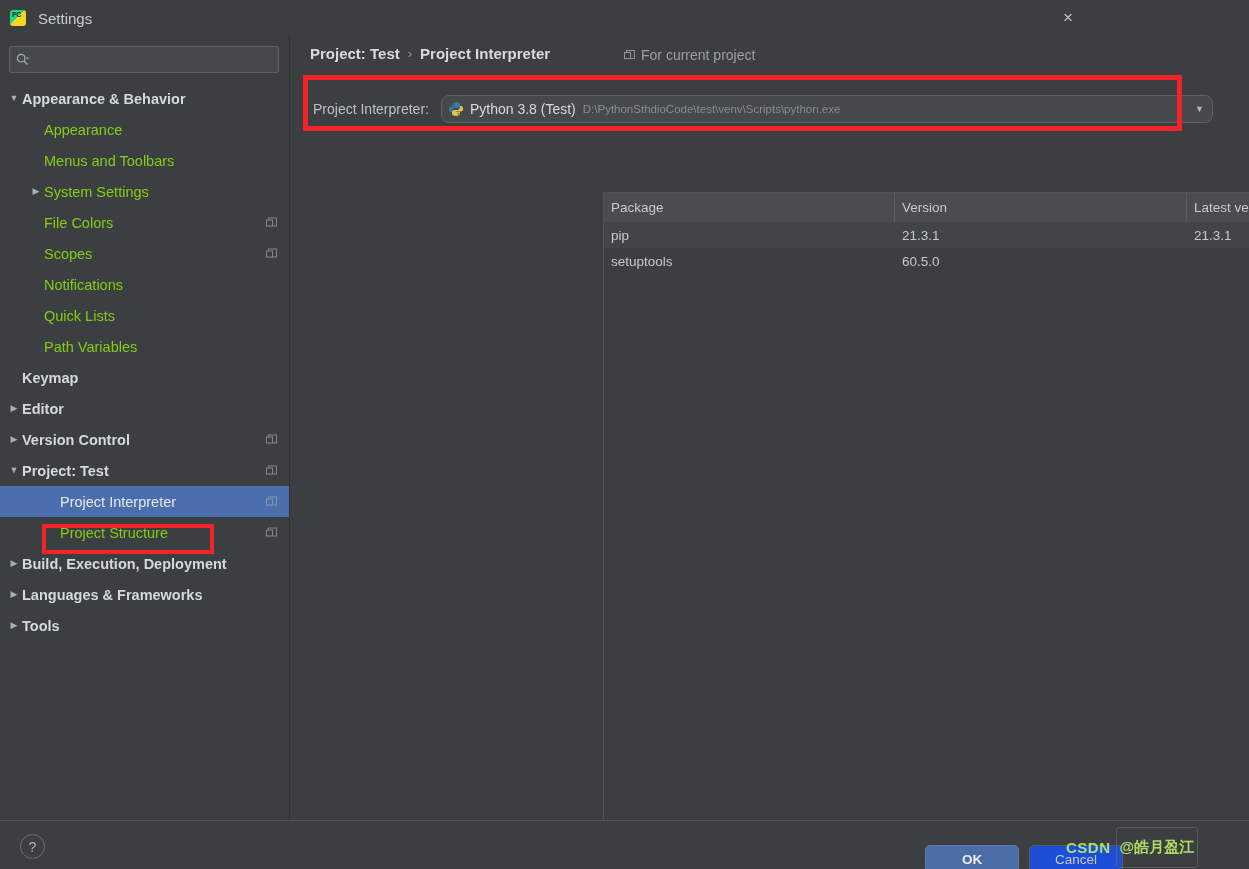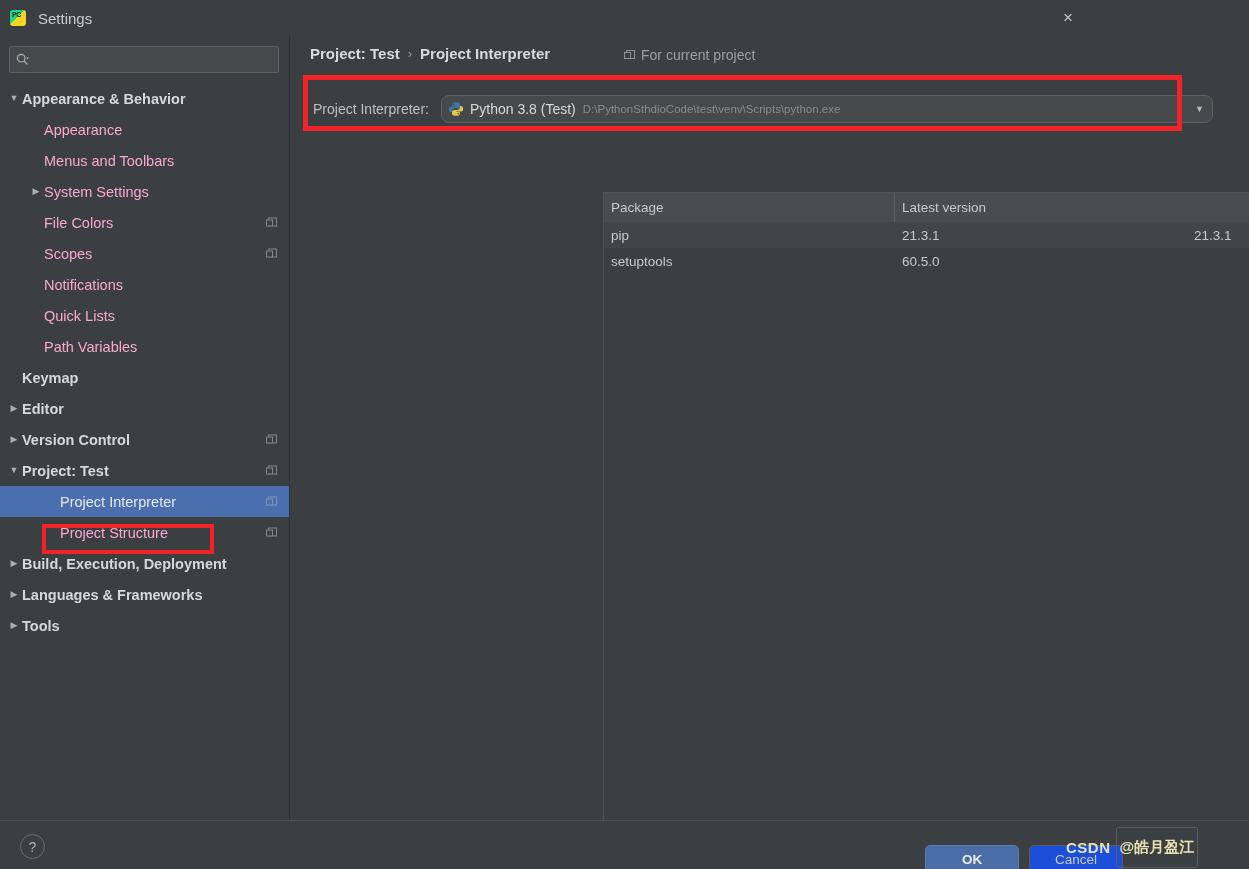--- a/index.html
+++ b/index.html
@@ -62,21 +62,21 @@
   .tree-row {
     position: relative; height: 31px; display: flex; align-items: center;
     padding-right: 10px; white-space: nowrap;
   }
   .tree-row.selected { background: #4b6eaf; }
   .tree-row .arrow {
     width: 16px; flex: none; text-align: center;
     font-size: 9px; color: #a9b0b5; line-height: 1;
   }
   .tree-row .arrow.none { visibility: hidden; }
-  .tree-label { font-size: 14.5px; color: #f9a8d4; }
+  .tree-label { font-size: 14.5px; color: #84cc16; }
   .tree-row.bold .tree-label { font-weight: bold; color: #d4d9dd; }
   .tree-row.selected .tree-label { color: #e6eaee; }
   .mod-icon {
     position: absolute; right: 12px; top: 50%; transform: translateY(-50%);
     width: 11px; height: 11px; opacity: .75;
   }
   .mod-icon .o {
     position: absolute; left: 2px; top: 0; width: 9px; height: 9px;
     border: 1px solid #9aa0a4;
   }
@@ -193,21 +193,21 @@
     border: 1px solid #5b7cb5; color: #e8ecf0; font-weight: bold;
   }
   #cancel-btn {
     left: 1029px; width: 94px; background: #1d4ed8;
     border: 1px solid #5a5d5f; color: #c3c8cc;
   }
   
   #watermark {
     position: absolute; left: 1066px; top: 12px; height: 28px;
     display: flex; align-items: center;
-    font-size: 15px; color: #fef9c3; white-space: nowrap;
+    font-size: 15px; color: #bef264; white-space: nowrap;
     opacity: .88;
   }
   #watermark .csdn { font-weight: bold; letter-spacing: .5px; }
   #watermark .handle {
     margin-left: 5px; padding: 10px 3px;
     border: 1px solid #5d6164; border-radius: 3px; font-weight: bold;
   }
 </style>
 </head>
 <body>
@@ -356,20 +356,21 @@
       </span>
       <span id="interp-name">Python 3.8 (Test)</span>
       <span id="interp-path">D:\PythonSthdioCode\test\venv\Scripts\python.exe</span>
       <span id="combo-arrow">▼</span>
     </div>
   </div>
 
   <div id="pkg-table">
     <div id="pkg-head">
       <div class="th col-pkg">Package</div>
+      <div class="th col-ver">Version</div>
       <div class="th col-latest">Latest version</div>
     </div>
     <div id="pkg-body">
         <div class="pkg-row alt">
           <div class="td col-pkg">pip</div>
           <div class="td col-ver">21.3.1</div>
           <div class="td col-latest">21.3.1</div>
         </div>
         <div class="pkg-row">
           <div class="td col-pkg">setuptools</div>

